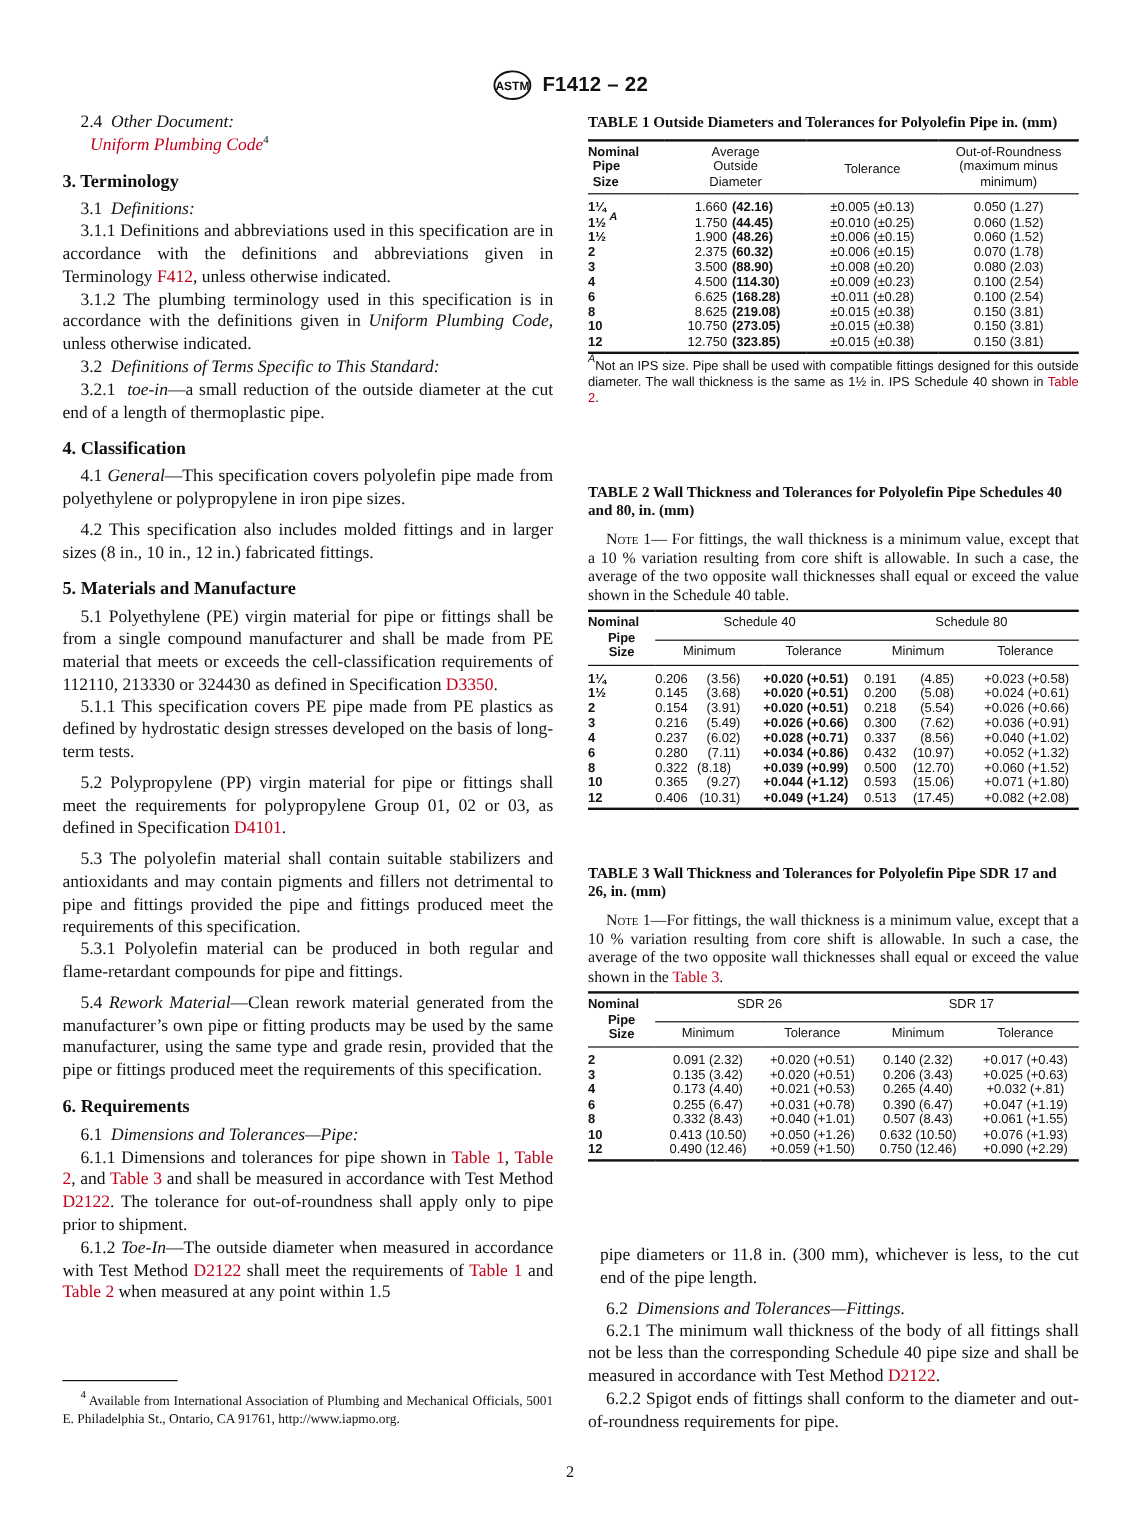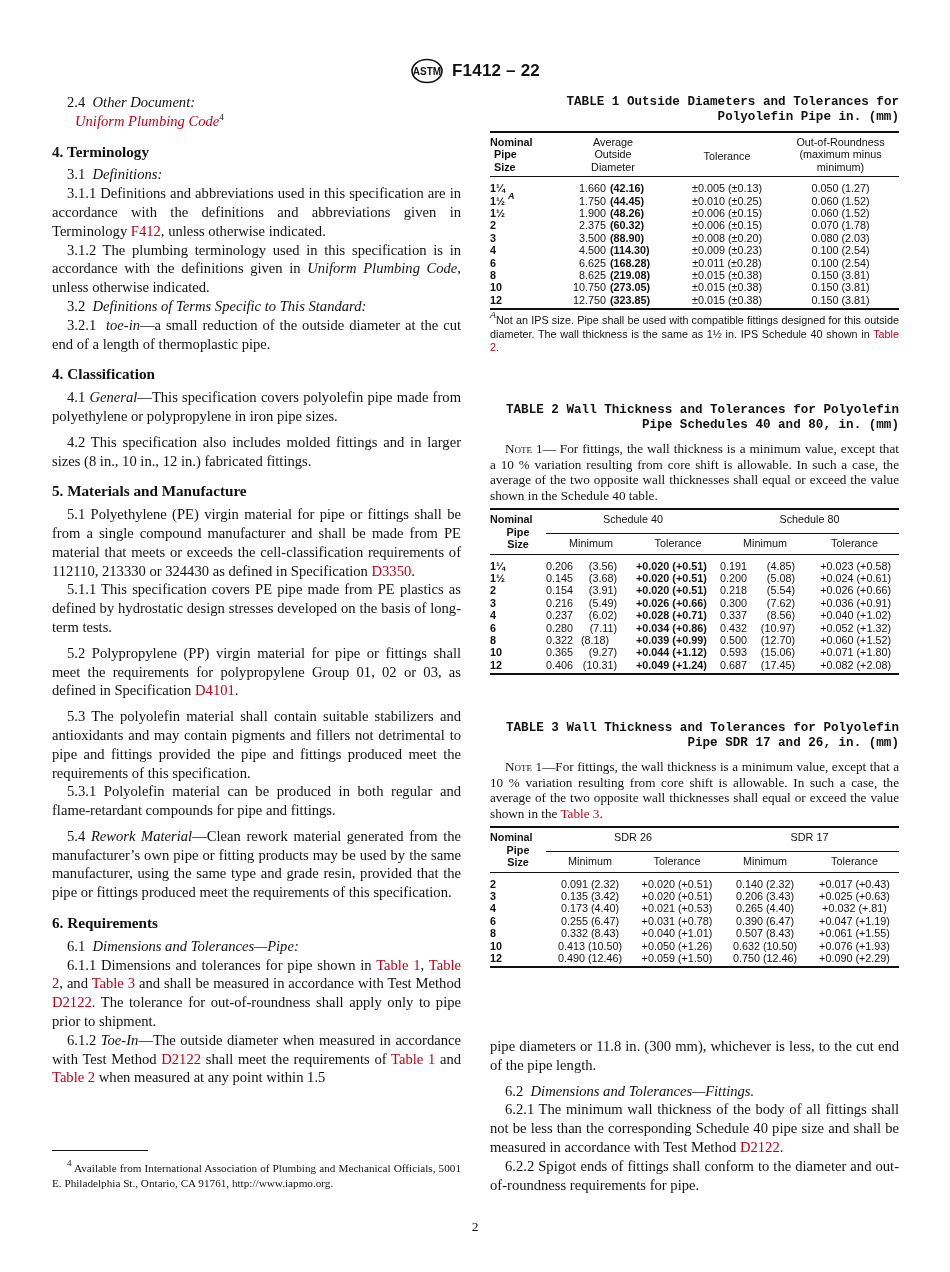--- a/index.html
+++ b/index.html
@@ -6,28 +6,28 @@
   html, body { width: 950px; height: 1272px; background: #ffffff; overflow: hidden; }
   body { position: relative; font-family: "Liberation Serif", serif; color: #111; }
   .header { position: absolute; top: 58px; left: 0; width: 950px; text-align: center; }
   .header-inner { display: inline-flex; align-items: center; gap: 8px; }
   .logo { width: 34px; height: 26px; display: inline-block; }
   .doc-id { font-family: "Liberation Sans", sans-serif; font-weight: bold; font-size: 17px; letter-spacing: 0.2px; }
   .col { position: absolute; font-size: 14.6px; line-height: 18.8px; text-align: justify; }
   .col-left { left: 52px; top: 93px; width: 409px; }
   .col-right { left: 490px; width: 409px; }
   p { text-indent: 15px; }
-  p.noind { text-indent: 0; }
+  p.noind { text-indent: 0; margin-left: 10px; }
   .gap { margin-top: 7px; }
   h2 { font-size: 15.2px; font-weight: bold; margin-top: 12px; margin-bottom: 4px; }
   .link { color: #c0001a; }
   i, .it { font-style: italic; }
   sup { font-size: 9px; vertical-align: 6px; line-height: 0; }
   .sc { font-variant: small-caps; }
-  .tbl-title { font-family: Liberation Mono, monospace; font-weight: bold; font-size: 12.6px; line-height: 15px; text-align: right; }
+  .tbl-title { font-family: Liberation Serif, serif; font-weight: bold; font-size: 12.6px; line-height: 15px; text-align: left; }
   .note { font-size: 13.2px; line-height: 15.6px; text-align: justify; text-indent: 15px; margin-top: 8px; }
   table { border-collapse: collapse; width: 100%; font-family: "Liberation Sans", sans-serif; font-size: 10.8px; line-height: 12.4px; }
   table.t { border-top: 2px solid #111; border-bottom: 2px solid #111; margin-top: 6px; }
   th { font-weight: normal; vertical-align: top; padding-top: 3px; }
   td { padding: 0; white-space: nowrap; }
   .hdr-row th { border-bottom: 1px solid #111; }
   .body-first td { padding-top: 5px; }
   .body-last td { padding-bottom: 2px; }
   .foot { font-family: "Liberation Sans", sans-serif; font-size: 10.8px; line-height: 13.6px; text-align: justify; margin-top: 4px; }
   .fn-rule { position: absolute; left: 52px; top: 1150px; width: 96px; border-top: 1px solid #111; }
@@ -52,21 +52,21 @@
 
 <div class="col col-left">
   <p>
     <span>2.4</span>&nbsp;
     <i>Other Document:</i>
   </p>
   <p style="text-indent: 23px;">
     <i class="link">Uniform Plumbing Code</i><sup>4</sup>
   </p>
 
-  <h2>4.  Terminology</h2>
+  <h2>3.  Terminology</h2>
   <p>
     <span>3.1</span>&nbsp;
     <i>Definitions:</i>
   </p>
   <p>
     <span>3.1.1  Definitions and abbreviations used in this specification are in accordance with the definitions and abbreviations given in Terminology </span><span class="link">F412</span><span>, unless otherwise indicated.</span>
   </p>
   <p>
     <span>3.1.2  The plumbing terminology used in this specification is in accordance with the definitions given in </span><i>Uniform Plumbing Code</i><span>, unless otherwise indicated.</span>
   </p>
@@ -310,21 +310,21 @@
           <td class="l">10</td>
           <td><span>0.365</span><span style="display:inline-block;width:44px;text-align:right">(9.27)</span></td>
           <td class="l">+0.044 (+1.12)</td>
           <td><span>0.593</span><span style="display:inline-block;width:48px;text-align:right">(15.06)</span></td>
           <td class="r" style="padding-right:8px">+0.071 (+1.80)</td>
         </tr>
         <tr class="body-last">
           <td class="l">12</td>
           <td><span>0.406</span><span style="display:inline-block;width:44px;text-align:right">(10.31)</span></td>
           <td class="l">+0.049 (+1.24)</td>
-          <td><span>0.687</span><span style="display:inline-block;width:48px;text-align:right">(17.45)</span></td>
+          <td><span>0.513</span><span style="display:inline-block;width:48px;text-align:right">(17.45)</span></td>
           <td class="r" style="padding-right:8px">+0.082 (+2.08)</td>
         </tr>
       </tbody>
   </table>
 </div>
 
 <div class="col col-right" style="top: 721px;">
   <div class="tbl-title">TABLE 3 Wall Thickness and Tolerances for Polyolefin Pipe SDR 17 and 26, in. (mm)</div>
   <p class="note"><span class="sc">Note 1</span><span>—For fittings, the wall thickness is a minimum value, except that a 10 % variation resulting from core shift is allowable. In such a case, the average of the two opposite wall thicknesses shall equal or exceed the value shown in the </span><span class="link">Table 3</span><span>.</span></p>
   <table class="t" style="margin-top:5px">

